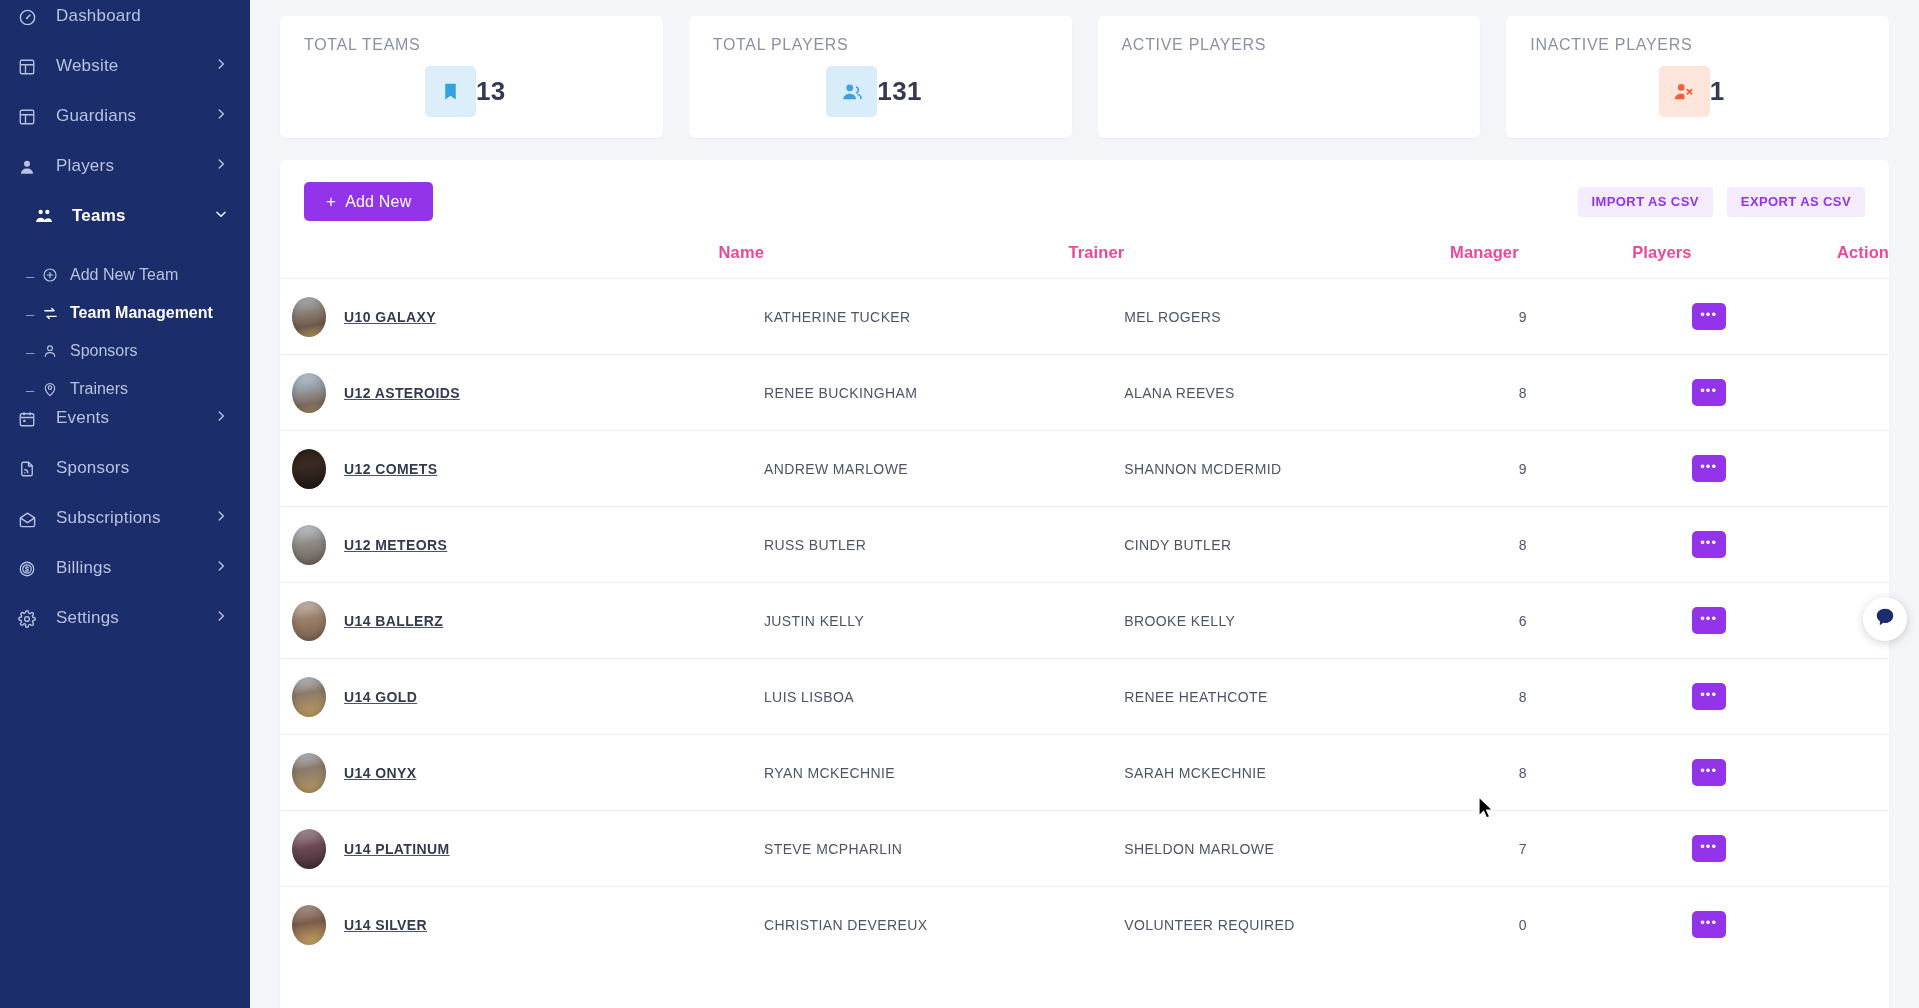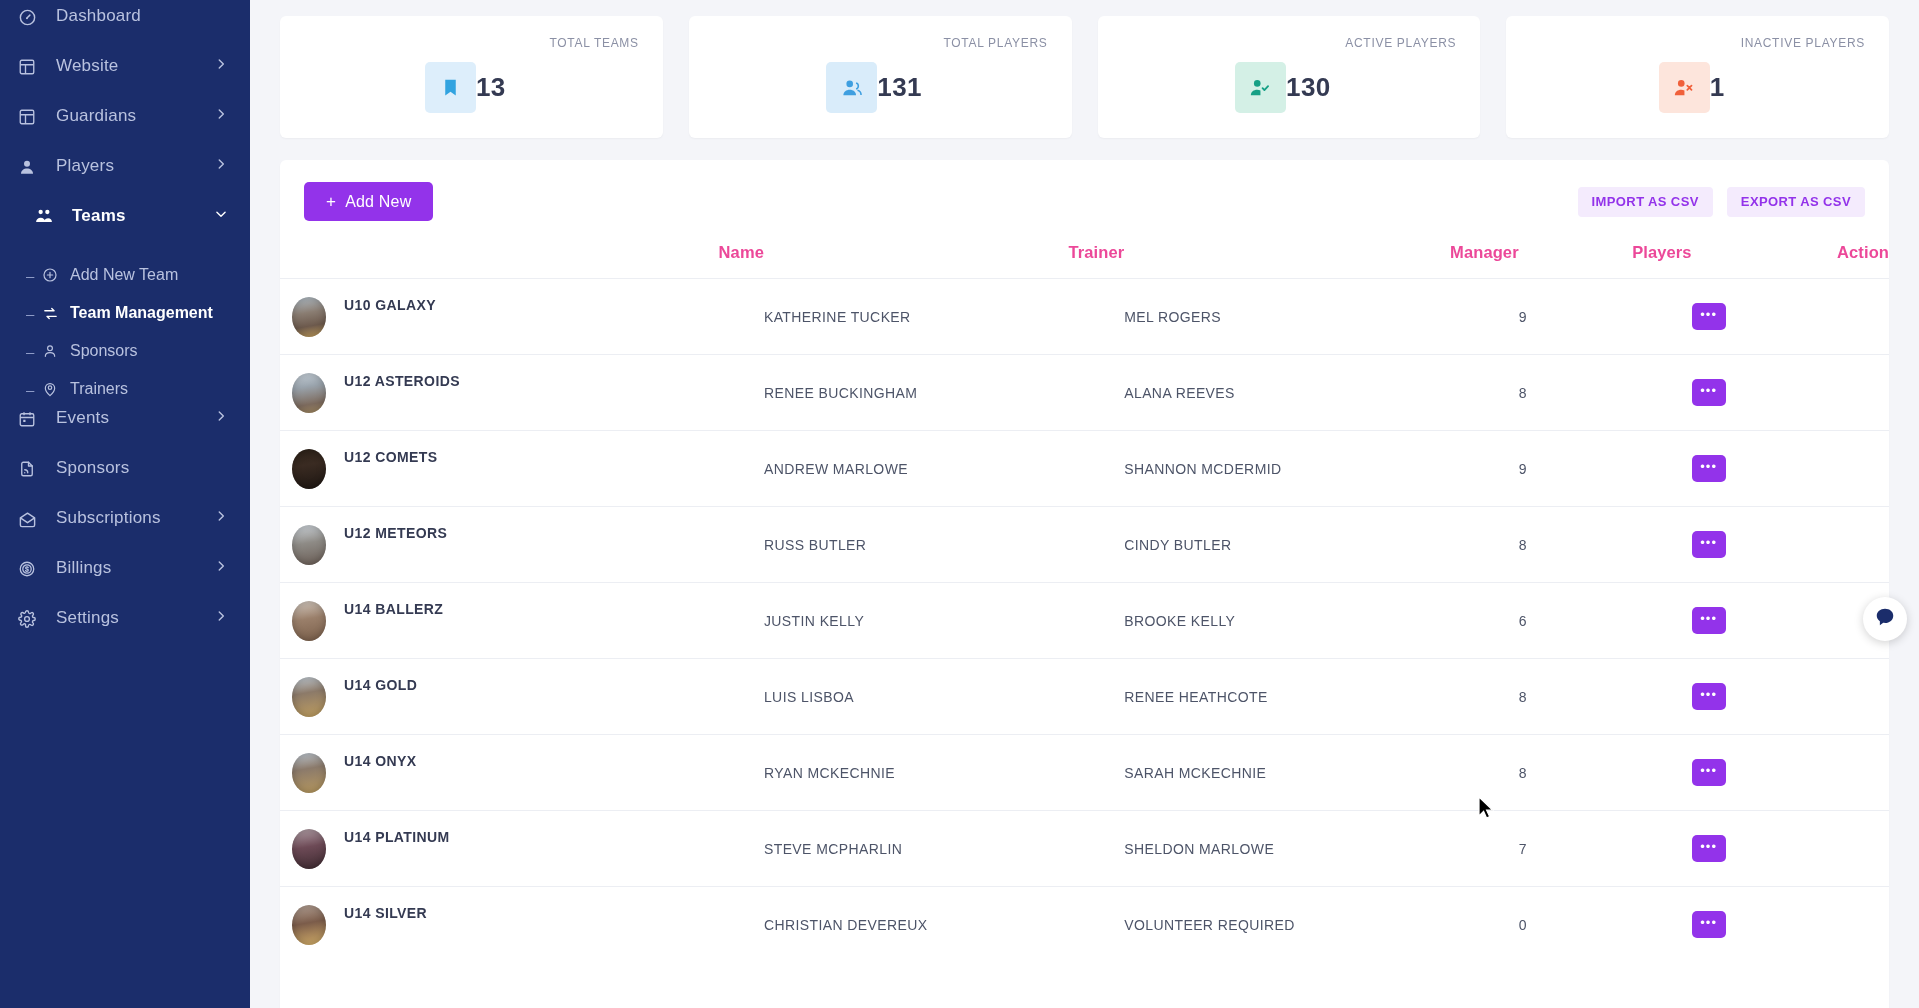--- a/index.html
+++ b/index.html
@@ -80,25 +80,24 @@
   }
   .card {
     flex: 1;
     background: #ffffff;
     border-radius: 6px;
     height: 122px;
     padding: 20px 24px 0 24px;
     box-shadow: 0 1px 2px rgba(0,0,0,.04);
   }
   .card-title {
-    font-size: 12px;
+    font-size: 16px;
     color: #8b90a5;
     letter-spacing: .7px;
     font-weight: 400;
-    text-align: right;
   }
   .card-body {
     display: flex; align-items: center; justify-content: center;
     margin-top: 12px;
   }
   .card-icon {
     width: 51px; height: 51px;
     border-radius: 5px;
     display: flex; align-items: center; justify-content: center;
   }
@@ -168,21 +167,21 @@
     height: 76px;
     letter-spacing: .4px;
     vertical-align: middle;
   }
   .col-name   { width: 490px; padding-left: 12px; }
   .col-trainer{ width: 365px; }
   .col-manager{ width: 400px; }
   .col-players{ width: 175px; }
   .col-action { width: 200px; }
 
-  .name-cell { display: flex; gap: 18px; }
+  .name-cell { display: flex; align-items: center; gap: 18px; text-decoration: underline; }
   .avatar {
     width: 34px; height: 40px;
     border-radius: 50%;
     flex: 0 0 34px;
     background: linear-gradient(170deg,#b6c4cf 0%,#8a7d72 40%,#6d5a4d 70%,#c9a35e 100%);
     box-shadow: inset 0 0 8px rgba(0,0,0,.28);
   }
   .avatar.v2 { background: linear-gradient(170deg,#cfd9e2 0%,#9aa4ad 35%,#7d6b5e 75%,#a98f63 100%); }
   .avatar.v3 { background: linear-gradient(170deg,#2b2118 0%,#3a2b22 40%,#1d1612 100%); }
   .avatar.v4 { background: linear-gradient(170deg,#d3dae1 0%,#8e8b86 45%,#6a5d55 100%); }
@@ -452,30 +451,20 @@
                 <path d="M16.5 6.6a3.4 3.4 0 0 1 0 6.5" fill="none" stroke="#3f9fe0" stroke-width="1.7"></path>
                 <path d="M18 14.4c2.4.6 3.9 2.5 3.9 5.1" fill="none" stroke="#3f9fe0" stroke-width="1.7"></path>
               </svg>
           </div>
           <div class="card-value">131</div>
         </div>
       </div>
 
       <div class="card">
         <div class="card-title">ACTIVE PLAYERS</div>
-        <div class="card-body">
-          <div class="card-icon" style="background:#d4f0e6">
-            <svg width="22" height="22" viewBox="0 0 24 24" fill="#16a085">
-                <circle cx="9" cy="7" r="3.6"></circle>
-                <path d="M2 20c0-3.8 3-6.1 7-6.1 1.3 0 2.5.25 3.5.7V20z"></path>
-                <path d="M14.8 12.2l2 2 4-4.2" fill="none" stroke="#16a085" stroke-width="2" stroke-linecap="round" stroke-linejoin="round"></path>
-              </svg>
-          </div>
-          <div class="card-value">130</div>
-        </div>
       </div>
 
       <div class="card">
         <div class="card-title">INACTIVE PLAYERS</div>
         <div class="card-body">
           <div class="card-icon" style="background:#fde5dc">
             <svg width="22" height="22" viewBox="0 0 24 24" fill="#f0603a">
                 <circle cx="9" cy="7" r="3.6"></circle>
                 <path d="M2 20c0-3.8 3-6.1 7-6.1 1.3 0 2.5.25 3.5.7V20z"></path>
                 <path d="M15.6 9.4l4.6 4.6M20.2 9.4l-4.6 4.6" fill="none" stroke="#f0603a" stroke-width="1.9" stroke-linecap="round"></path>

